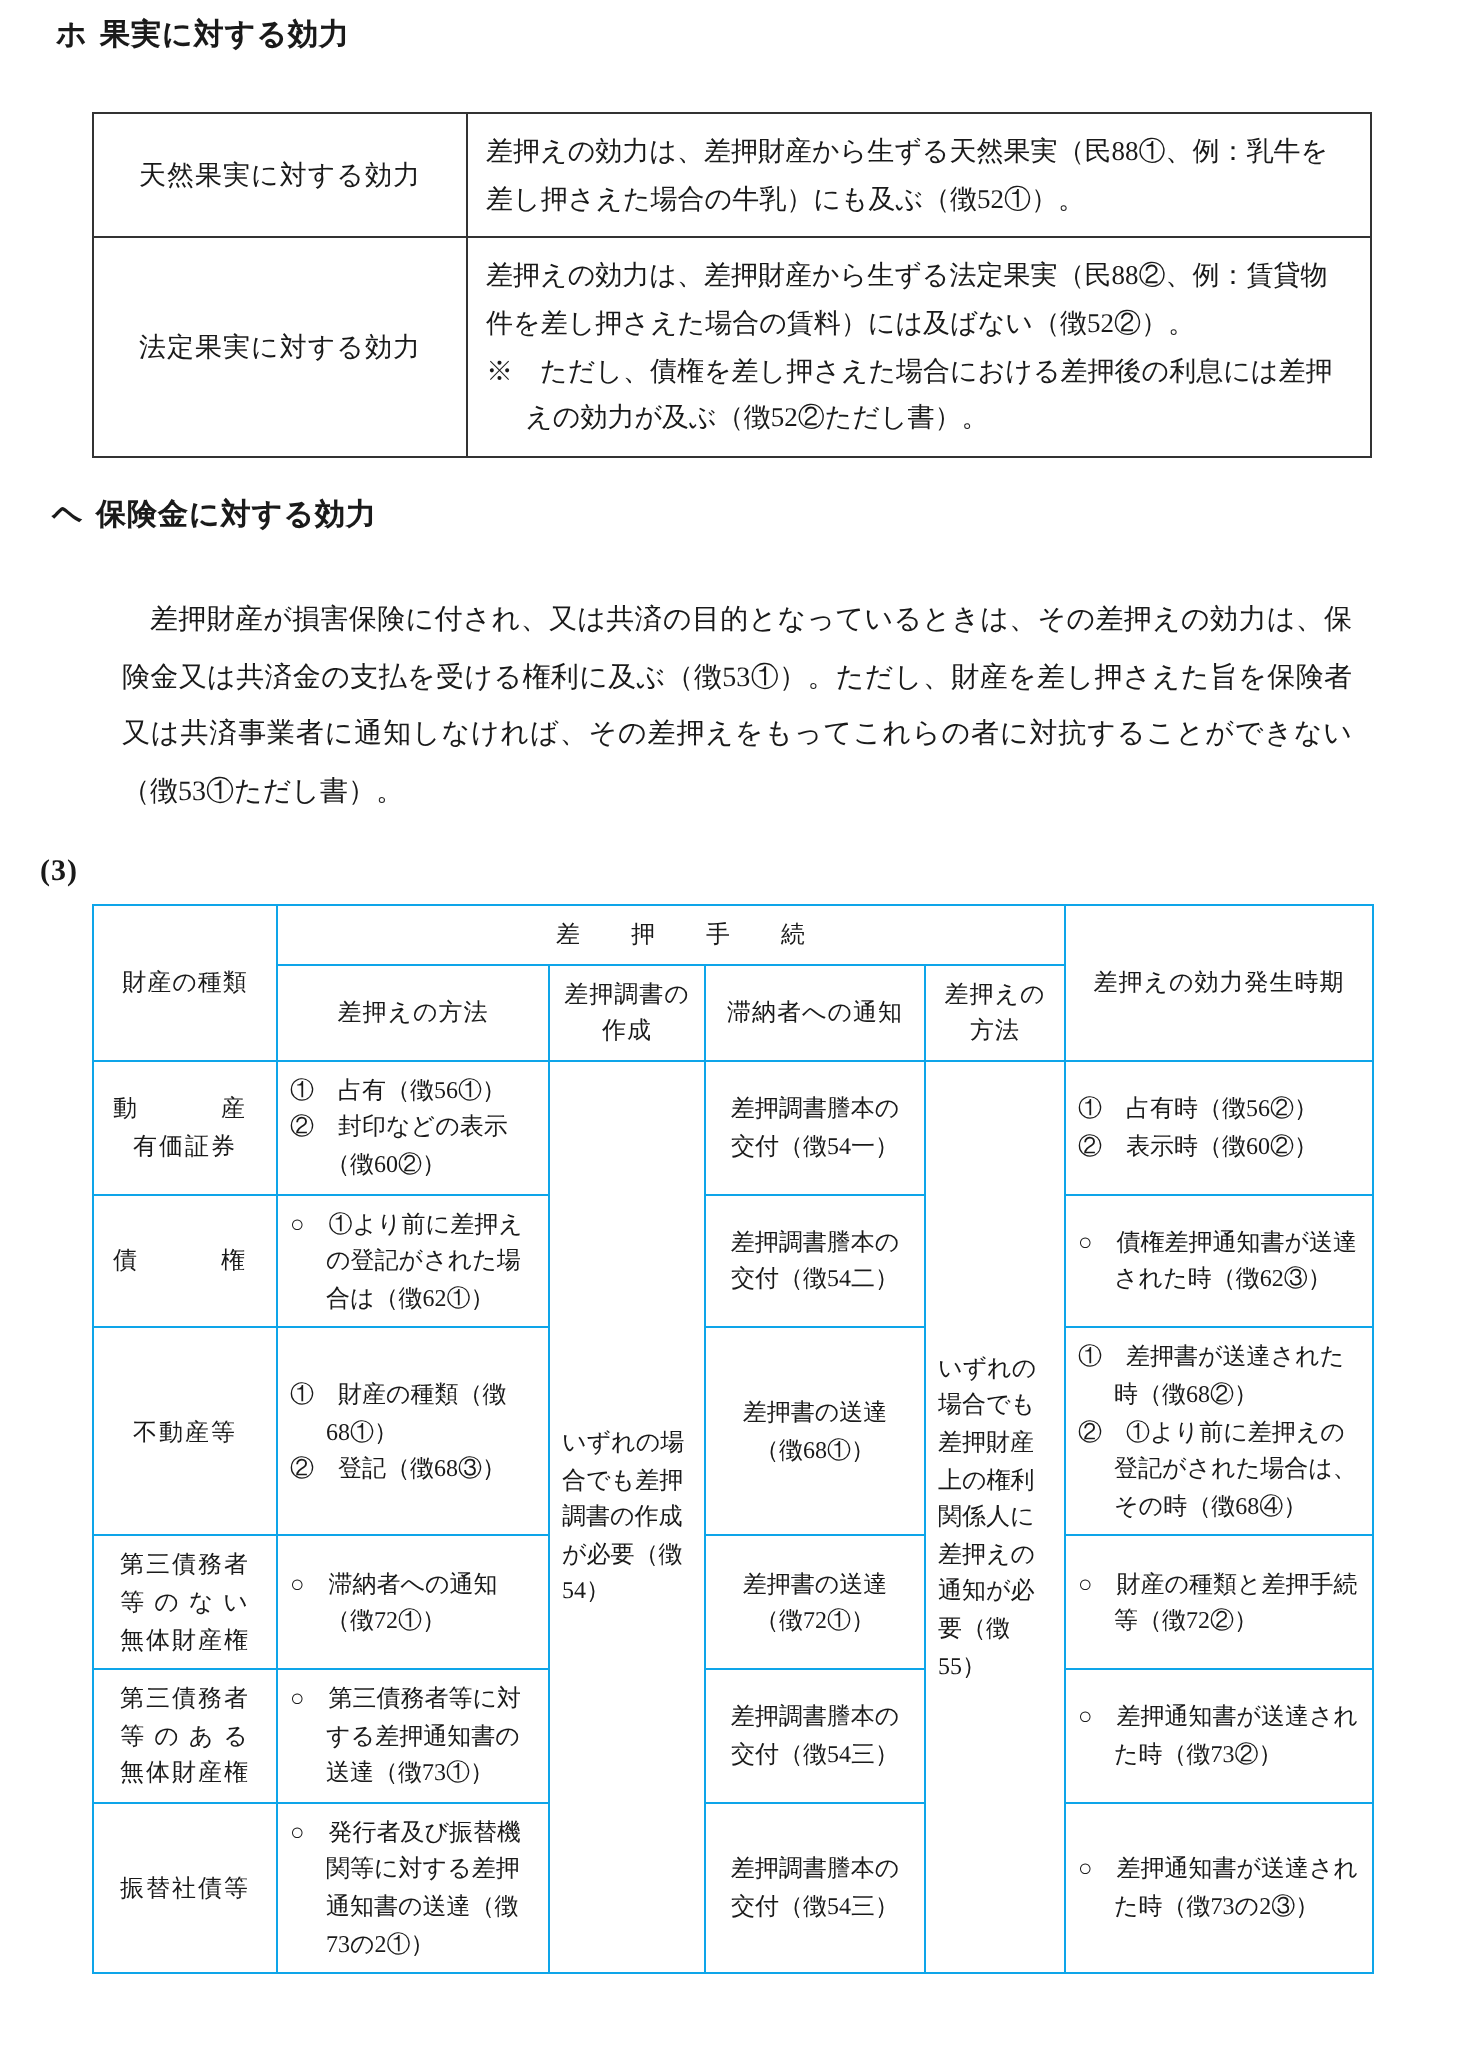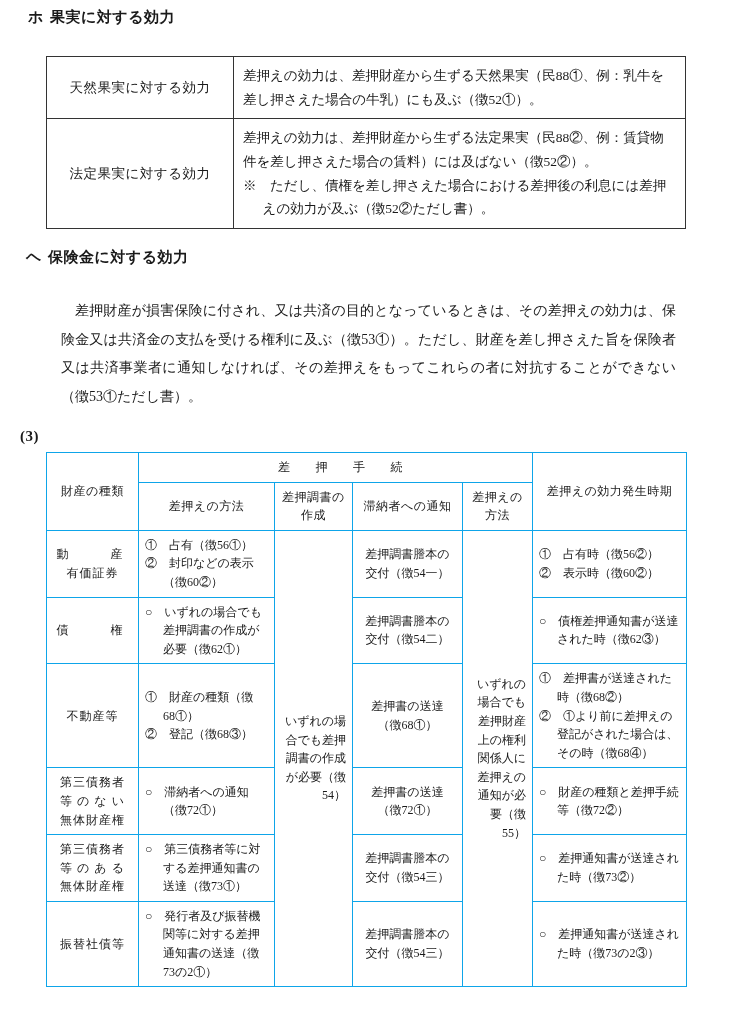--- a/index.html
+++ b/index.html
@@ -137,21 +137,21 @@
   }
   .cell-list .li {
     display: block;
     padding-left: 1.5em;
     text-indent: -1.5em;
   }
   .ctr {
     text-align: center;
   }
   .vtext {
-    text-align: right;
+    text-align: left;
     line-height: 1.75;
   }
 </style>
 </head>
 <body>
 
 <div class="page">
 
   <div class="sec-head" id="head-ho">
     <span class="marker">ホ</span>
@@ -234,21 +234,21 @@
         <span class="li">①　占有時（徴56②）</span>
         <span class="li">②　表示時（徴60②）</span>
       </td>
     </tr>
 
     <tr>
       <td class="kind">
         <span class="sp">債　　権</span>
       </td>
       <td class="cell-list">
-        <span class="li">○　いずれの場合でも差押調書の作成が必要（徴62①）</span>
+        <span class="li">○　①より前に差押えの登記がされた場合は（徴62①）</span>
       </td>
       <td class="ctr">
         <span style="display:block">差押調書謄本の</span>
         <span style="display:block">交付（徴54二）</span>
       </td>
       <td class="cell-list">
         <span class="li">○　債権差押通知書が送達された時（徴62③）</span>
       </td>
     </tr>
 

